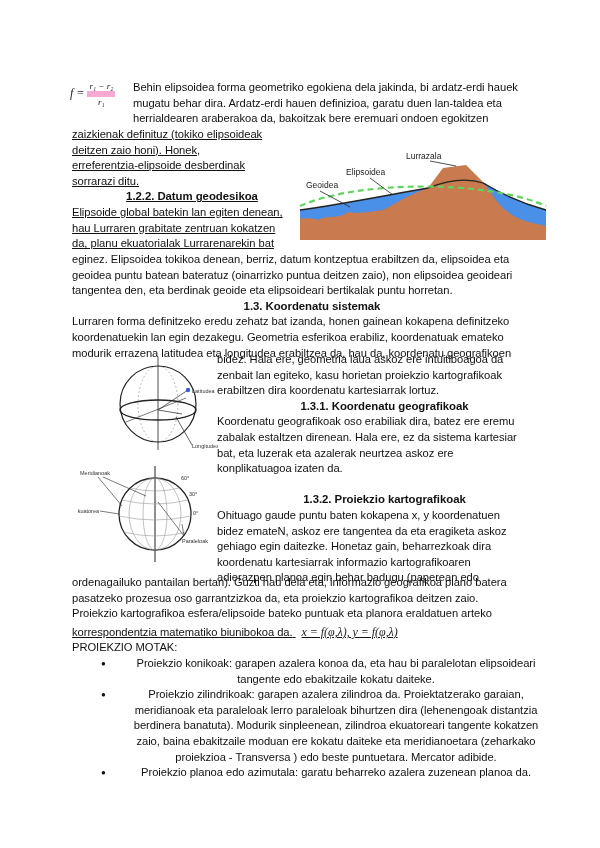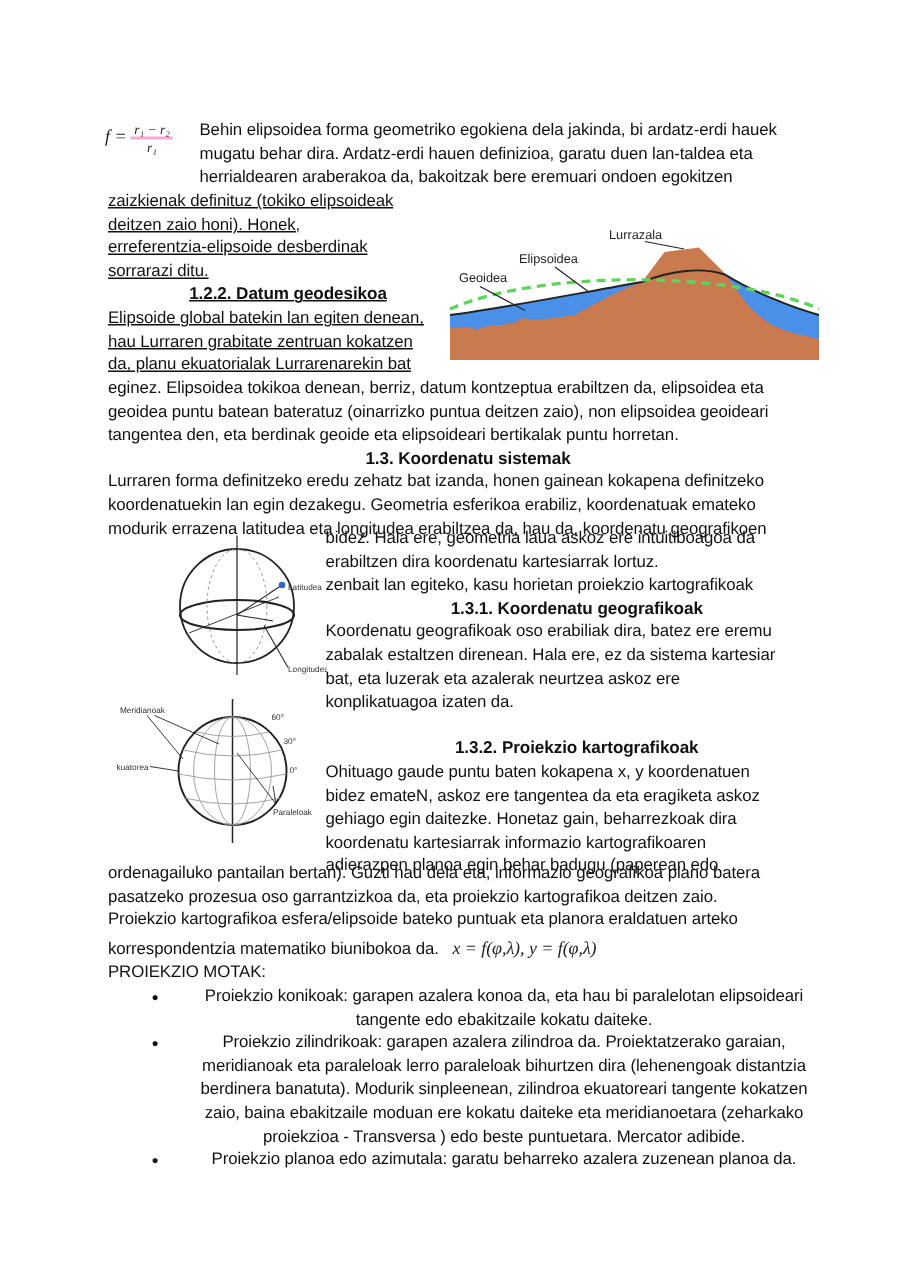--- a/index.html
+++ b/index.html
@@ -5,21 +5,21 @@
   html, body { margin: 0; padding: 0; background: #ffffff; }
   body { width: 600px; height: 848px; position: relative; overflow: hidden;
          font-family: "Liberation Sans", sans-serif; color: #111; }
   .page { position: absolute; left: 0; top: 0; width: 600px; height: 848px; }
   .txt { font-size: 11.2px; line-height: 15.6px; letter-spacing: -0.05px; }
   .abs { position: absolute; }
   h3 { font-size: 11.4px; line-height: 15.6px; font-weight: bold; margin: 0; text-align: center; }
   p { margin: 0; }
   .formula { font-family: "Liberation Serif", serif; font-style: italic; font-size: 12px; color: #222; }
   .frac { display: inline-block; vertical-align: middle; text-align: center; font-size: 9px; }
-  .frac .num { border-bottom: 2px solid #f9a8d4; padding: 0 2px; display: block; }
+  .frac .num { border-bottom: 6px solid #f9a8d4; padding: 0 2px; display: block; }
   .frac .den { display: block; }
   ul.bullets { margin: 0; padding: 0; list-style: none; text-align: center; }
   ul.bullets li { position: relative; padding-left: 48px; }
   ul.bullets li::before { content: "\25CF"; position: absolute; left: 29px; top: 0; font-size: 8px; }
   svg text { font-family: "Liberation Sans", sans-serif; }
 </style>
 </head>
 <body>
 
 <div class="page">
@@ -73,22 +73,22 @@
     <p>geoidea puntu batean bateratuz (oinarrizko puntua deitzen zaio), non elipsoidea geoideari</p>
     <p>tangentea den, eta berdinak geoide eta elipsoideari bertikalak puntu horretan.</p>
     <h3>1.3. Koordenatu sistemak</h3>
     <p>Lurraren forma definitzeko eredu zehatz bat izanda, honen gainean kokapena definitzeko</p>
     <p>koordenatuekin lan egin dezakegu. Geometria esferikoa erabiliz, koordenatuak emateko</p>
     <p>modurik errazena latitudea eta longitudea erabiltzea da, hau da, koordenatu geografikoen</p>
   </div>
 
   <div class="abs txt" style="left:217px; top:352px; width:335px;">
     <p>bidez. Hala ere, geometria laua askoz ere intuitiboagoa da</p>
+    <p>zenbait lan egiteko, kasu horietan proiekzio kartografikoak</p>
     <p>erabiltzen dira koordenatu kartesiarrak lortuz.</p>
-    <p>zenbait lan egiteko, kasu horietan proiekzio kartografikoak</p>
     <h3>1.3.1. Koordenatu geografikoak</h3>
     <p>Koordenatu geografikoak oso erabiliak dira, batez ere eremu</p>
     <p>zabalak estaltzen direnean. Hala ere, ez da sistema kartesiar</p>
     <p>bat, eta luzerak eta azalerak neurtzea askoz ere</p>
     <p>konplikatuagoa izaten da.</p>
     <p style="height:15.6px;"></p>
     <h3>1.3.2. Proiekzio kartografikoak</h3>
     <p>Ohituago gaude puntu baten kokapena x, y koordenatuen</p>
     <p>bidez emateN, askoz ere tangentea da eta eragiketa askoz</p>
     <p>gehiago egin daitezke. Honetaz gain, beharrezkoak dira</p>
@@ -129,21 +129,21 @@
     <line x1="106" y1="70" x2="104" y2="58" stroke="#222" stroke-width="0.6"></line>
     <text x="103" y="14" font-size="5.5" fill="#333">60°</text>
     <text x="111" y="30" font-size="5.5" fill="#333">30°</text>
     <text x="115" y="49" font-size="5.5" fill="#333">0°</text>
   </svg>
 
   <div class="abs txt" style="left:72px; top:575px; width:480px;">
     <p>ordenagailuko pantailan bertan). Guzti hau dela eta, informazio geografikoa plano batera</p>
     <p>pasatzeko prozesua oso garrantzizkoa da, eta proiekzio kartografikoa deitzen zaio.</p>
     <p>Proiekzio kartografikoa esfera/elipsoide bateko puntuak eta planora eraldatuen arteko</p>
-    <p style="margin-top:3px;">
+    <p style="margin-top:3px;text-decoration:underline;">
       <span>korrespondentzia matematiko biunibokoa da.</span>
       <span class="formula" style="margin-left:6px;">x = f(φ,λ), y = f(φ,λ)</span>
     </p>
     <p>PROIEKZIO MOTAK:</p>
     <ul class="bullets">
       <li>
         <p>Proiekzio konikoak: garapen azalera konoa da, eta hau bi paralelotan elipsoideari</p>
         <p>tangente edo ebakitzaile kokatu daiteke.</p>
       </li>
       <li>

